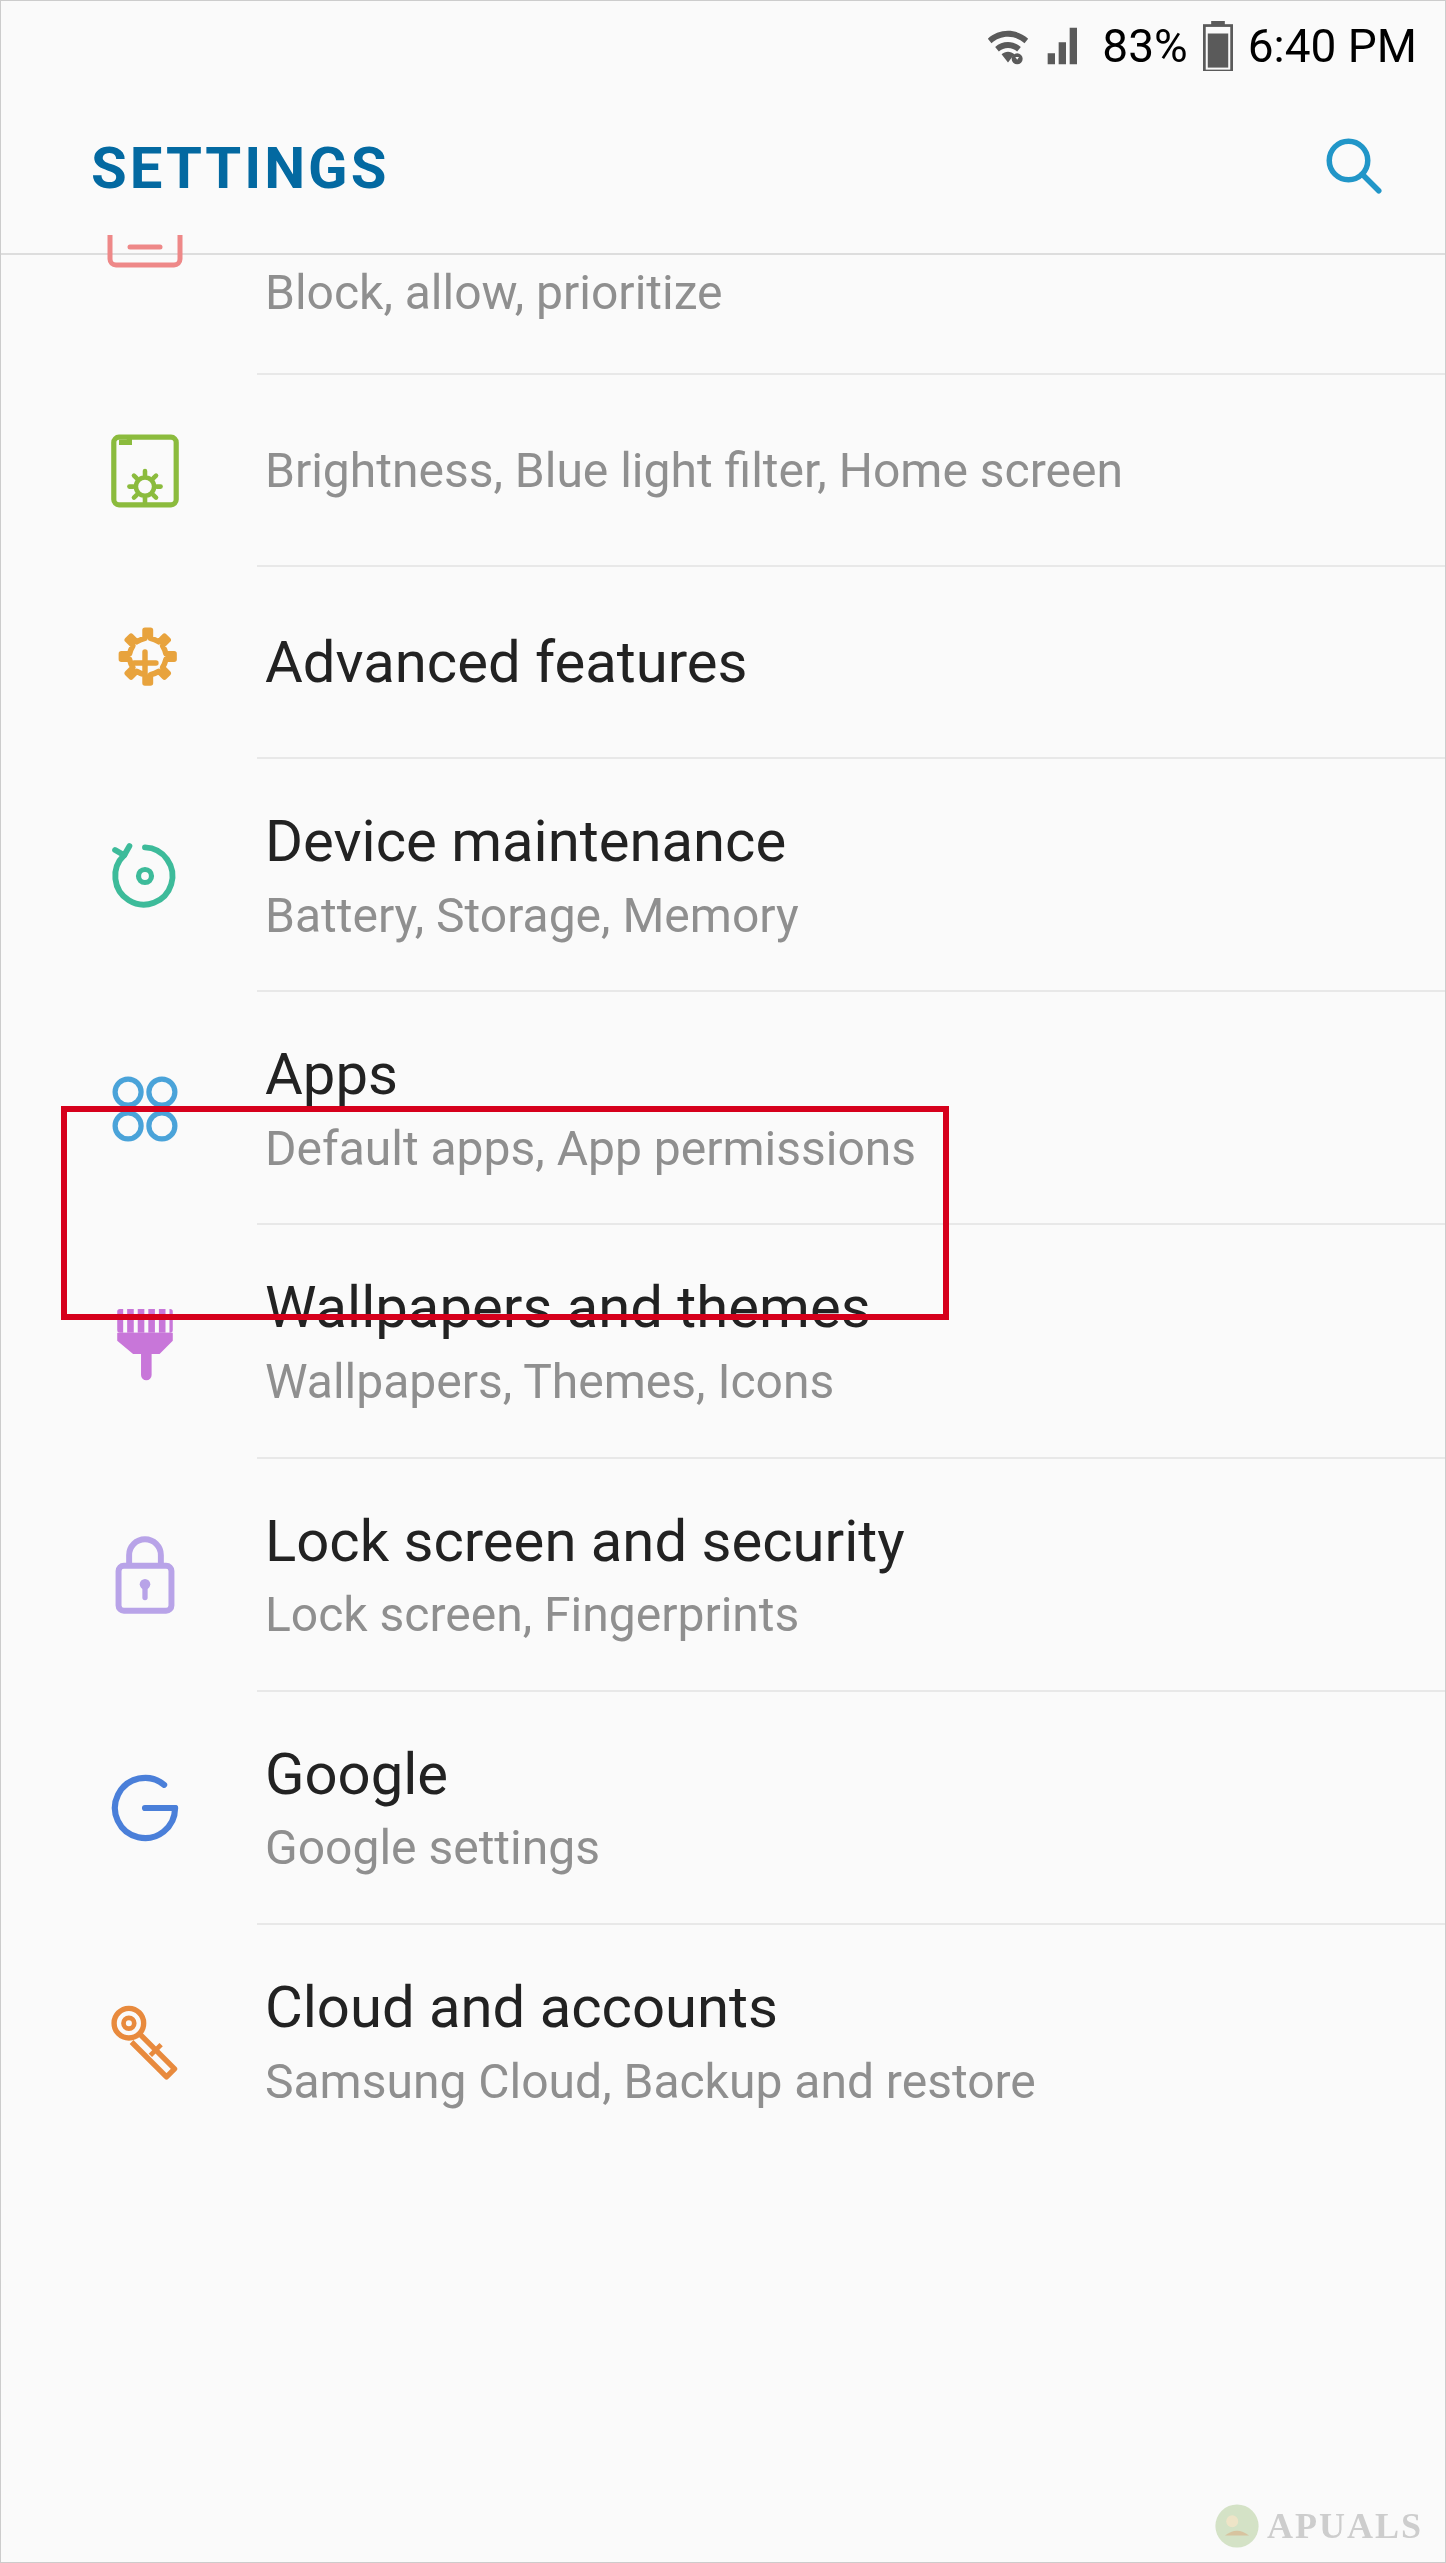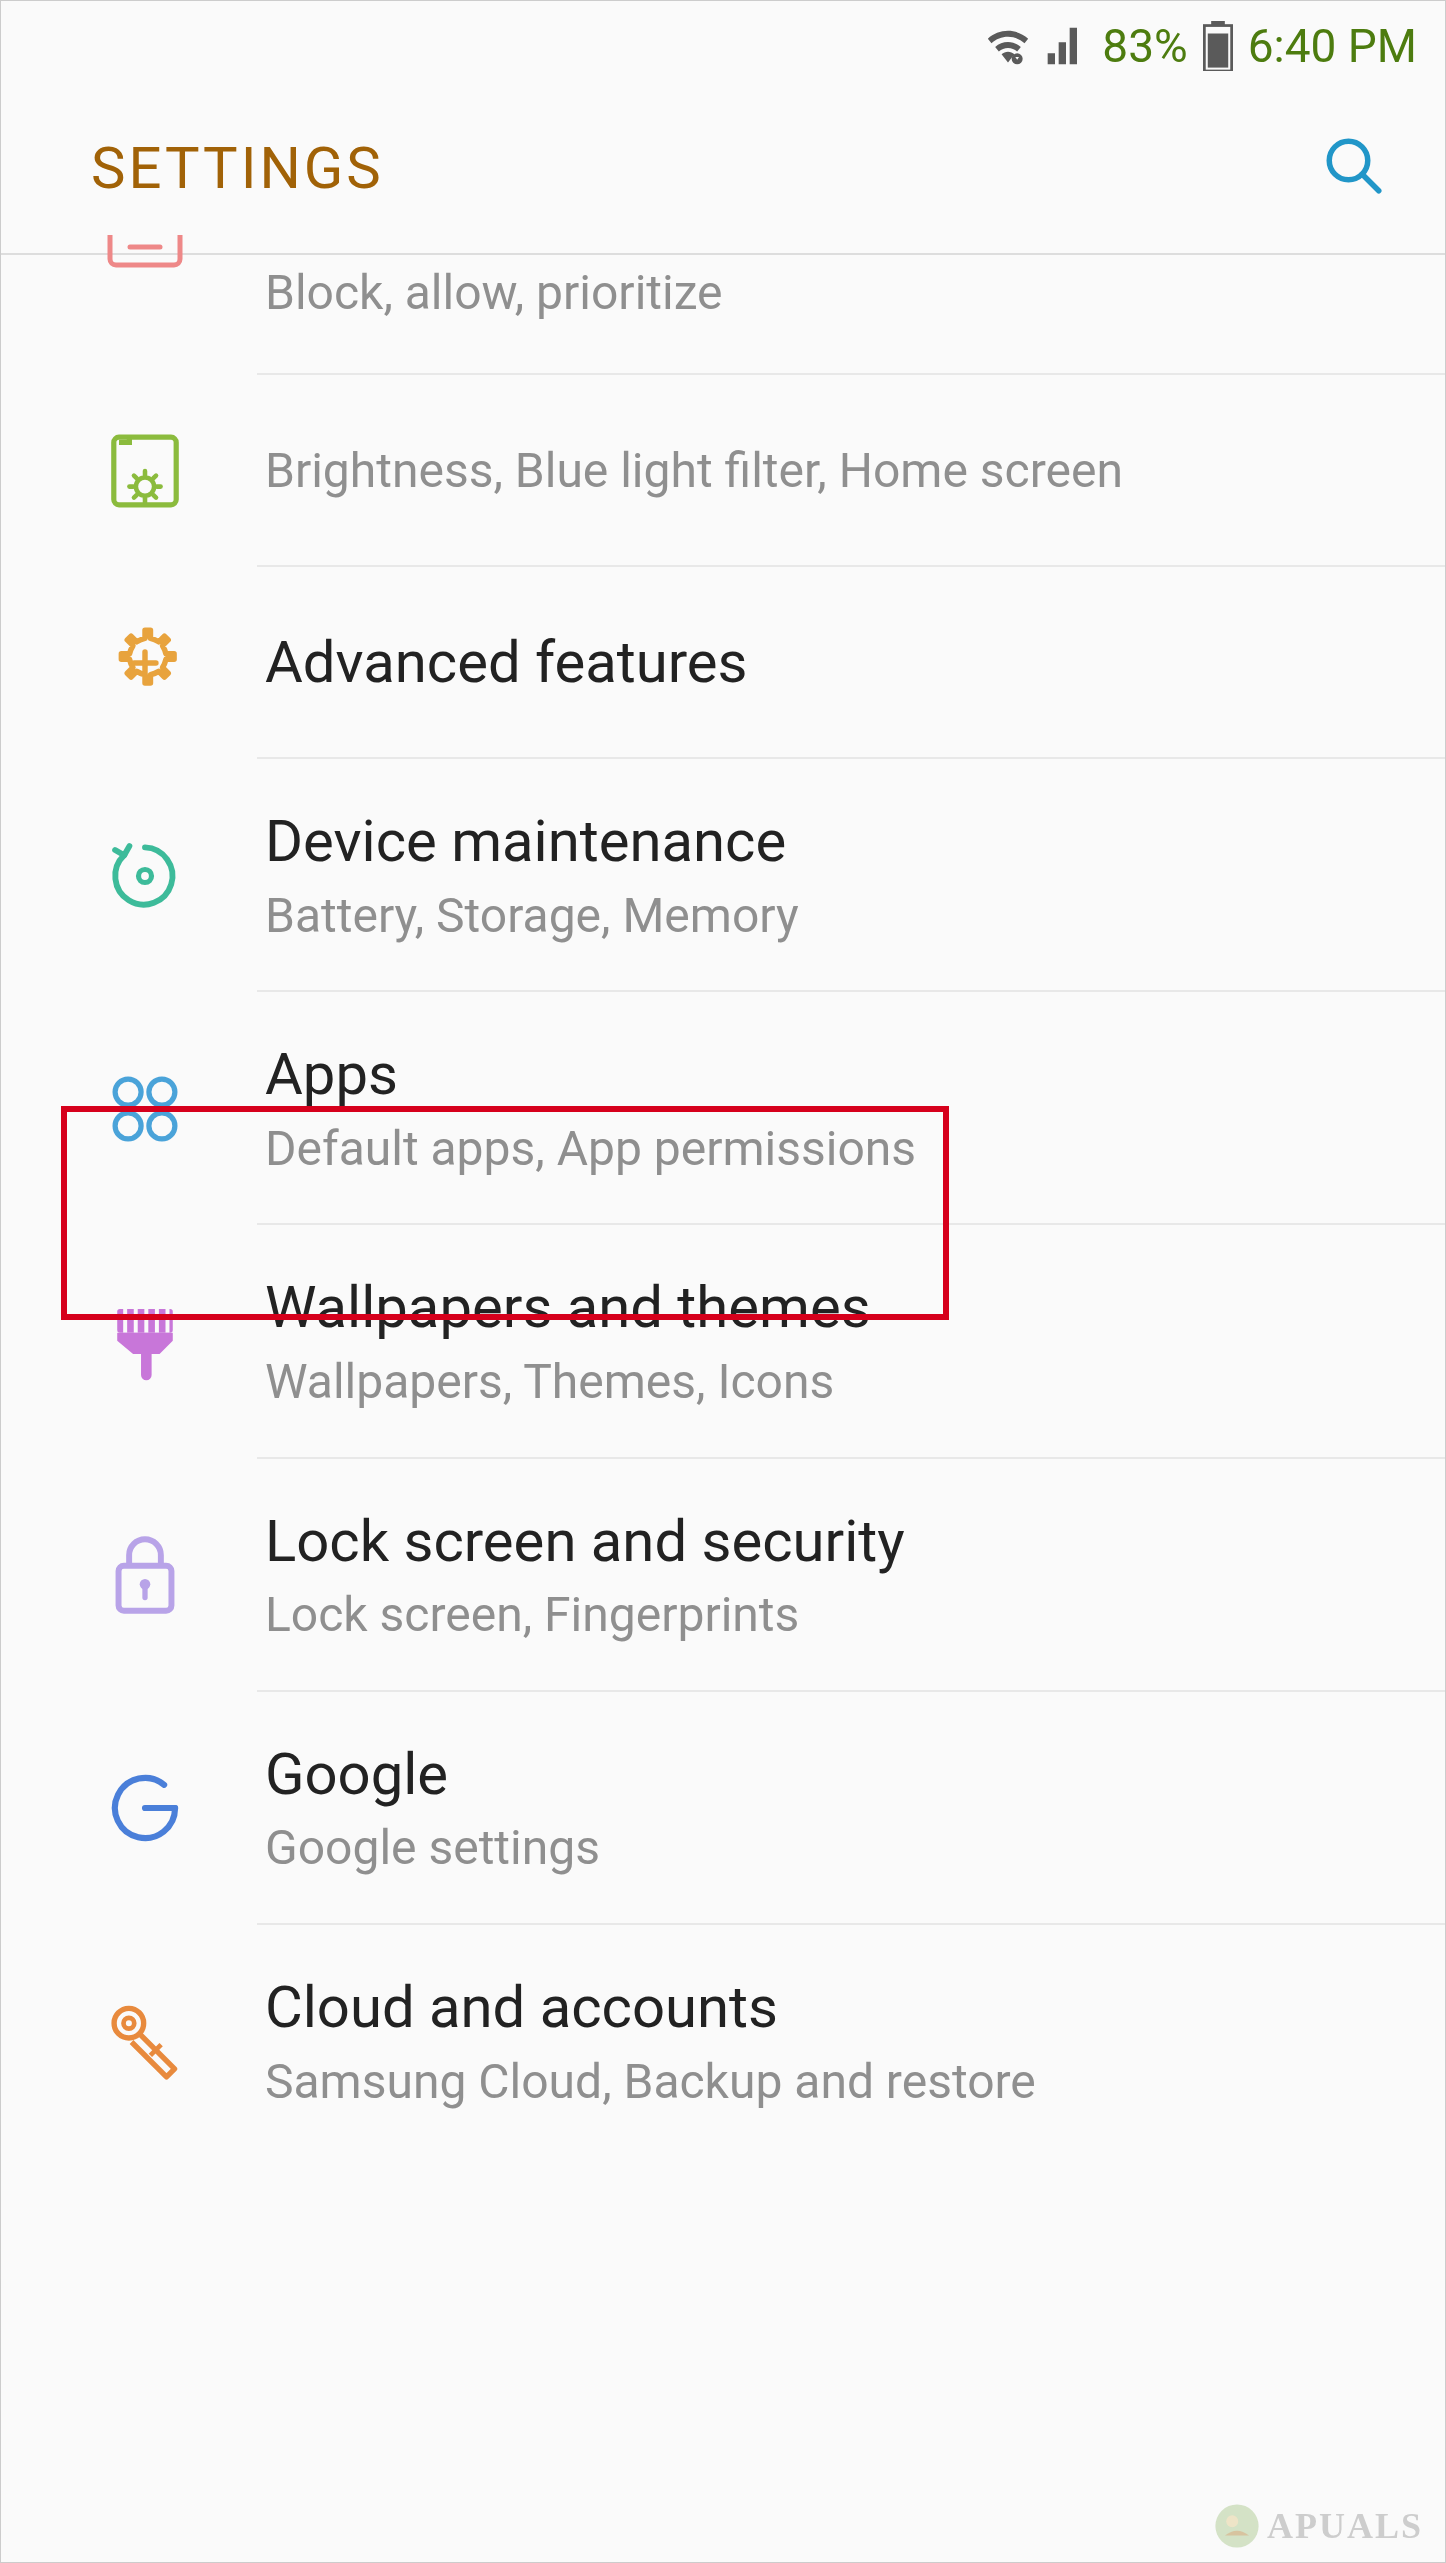--- a/index.html
+++ b/index.html
@@ -18,42 +18,42 @@
       transform-origin: top left;
     }
     
     .status-bar {
       display: flex;
       justify-content: flex-end;
       align-items: center;
       padding: 18px 28px 10px 28px;
       gap: 14px;
       font-size: 46px;
-      color: #4d7c0f;
+      color: #000000;
       background: #fafafa;
     }
     
     .status-bar .icon-wrap {
       display: inline-flex;
       align-items: center;
     }
     
     .header {
       display: flex;
       justify-content: space-between;
       align-items: center;
       padding: 50px 58px 50px 90px;
       background: #fafafa;
     }
     
     .header-title {
       font-size: 58px;
-      font-weight: 400;
+      font-weight: 700;
       letter-spacing: 3px;
-      color: #a16207;
+      color: #0369a1;
     }
     
     .search-btn {
       color: #2196c8;
     }
     
     .list {
       border-top: 2px solid #ddd;
       background: #fafafa;
     }

